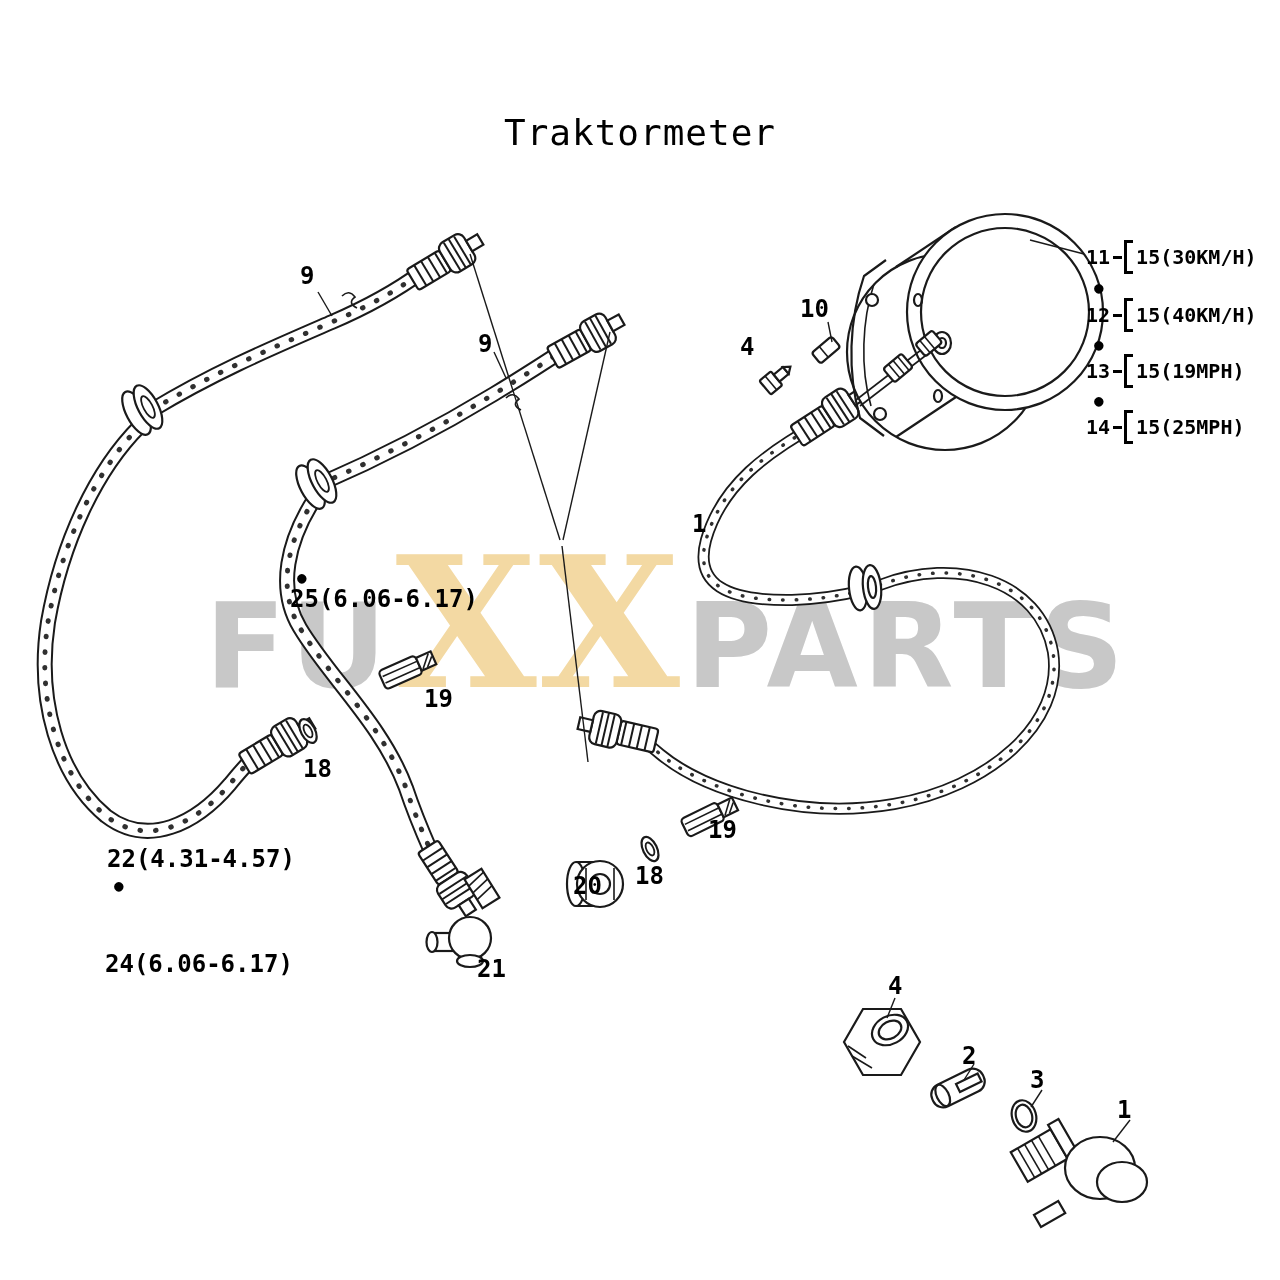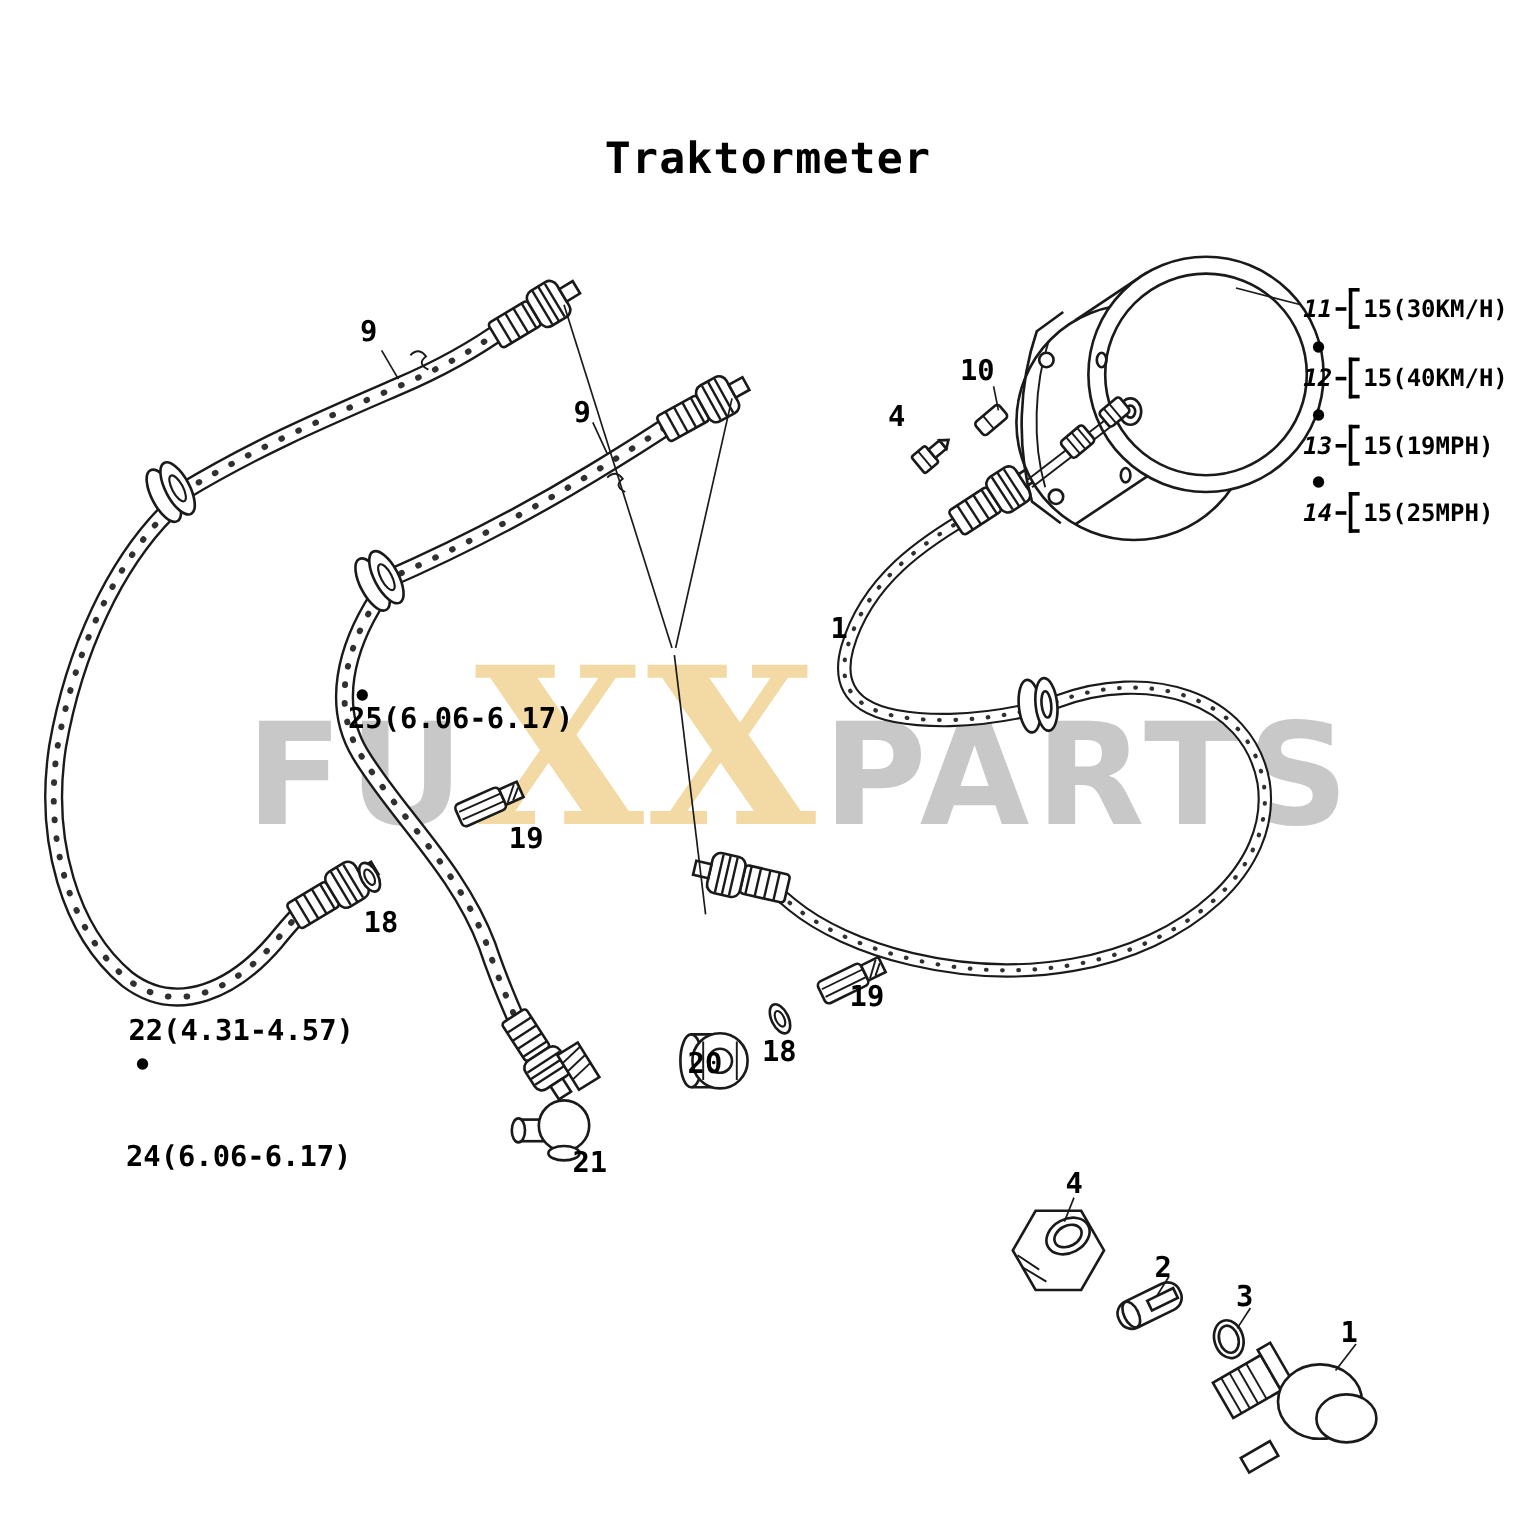--- a/index.html
+++ b/index.html
@@ -2,21 +2,21 @@
 <html><head>
 <meta charset="utf-8">
 <style>
   html,body{margin:0;padding:0;background:#ffffff;}
   body{width:1280px;height:1280px;position:relative;overflow:hidden;
        font-family:"DejaVu Sans Mono", "Liberation Mono", monospace;color:#111;}
   .page{position:absolute;inset:0;}
 
   
   .title{position:absolute;top:112px;left:0;width:100%;text-align:center;margin:0;
-         font-size:36px;font-weight:bold;letter-spacing:1px;color:#000;
+         font-size:36px;font-weight:normal;letter-spacing:1px;color:#000;
          font-family:"DejaVu Sans Mono", monospace;}
 
   
   .watermark{position:absolute;left:205px;top:532px;white-space:nowrap;line-height:1;z-index:1;}
   .wm-gray{font-family:"DejaVu Sans", "Liberation Sans", sans-serif;font-weight:bold;
            font-size:118px;color:#c8c8c8;letter-spacing:5px;}
   .wm-tan{font-family:"DejaVu Serif", "Liberation Serif", serif;font-weight:bold;
           font-size:182px;color:#f3d9a3;letter-spacing:2px;margin:0 4px;}
 
   
@@ -29,21 +29,21 @@
   .tube-i{fill:none;stroke:#ffffff;stroke-width:12;stroke-linecap:round;}
   .speck{fill:none;stroke:#1a1a1a;stroke-width:5;stroke-dasharray:0.6 15;stroke-linecap:round;opacity:.9;}
   .tube-o2{fill:none;stroke:#1a1a1a;stroke-width:12;stroke-linecap:round;}
   .tube-i2{fill:none;stroke:#ffffff;stroke-width:8.5;stroke-linecap:round;}
   .speck2{fill:none;stroke:#1a1a1a;stroke-width:3.5;stroke-dasharray:0.5 13;stroke-linecap:round;opacity:.9;}
 
   
   .callout{position:absolute;font-size:24px;font-weight:bold;white-space:nowrap;z-index:3;color:#000;}
   .vrow{position:absolute;left:1086px;display:flex;align-items:center;z-index:3;
         font-size:20px;font-weight:bold;color:#000;}
-  .vnum{margin-right:3px;font-style:italic;}
+  .vnum{margin-right:3px;}
   .vdash{width:9px;height:3px;background:#000;margin-right:2px;}
   .vbracket{width:9px;height:34px;border:3px solid #000;border-right:none;margin-right:3px;box-sizing:border-box;}
   .vbullet{position:absolute;font-size:16px;z-index:3;color:#000;line-height:1;}
 </style>
 </head>
 <body>
 
 <div class="page">
 
   <div class="watermark"><span class="wm-gray">FU</span><span class="wm-tan">XX</span><span class="wm-gray">PARTS</span></div>

